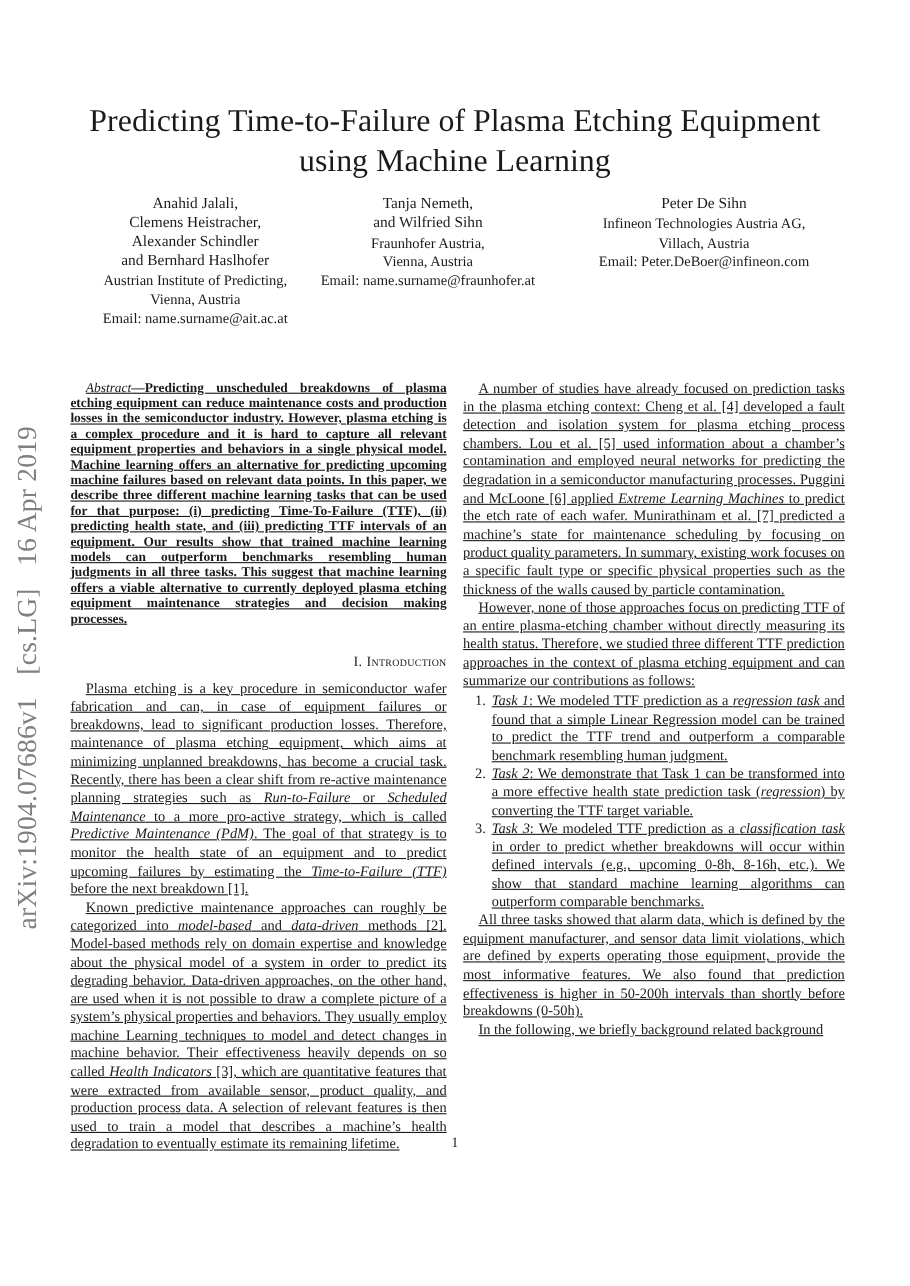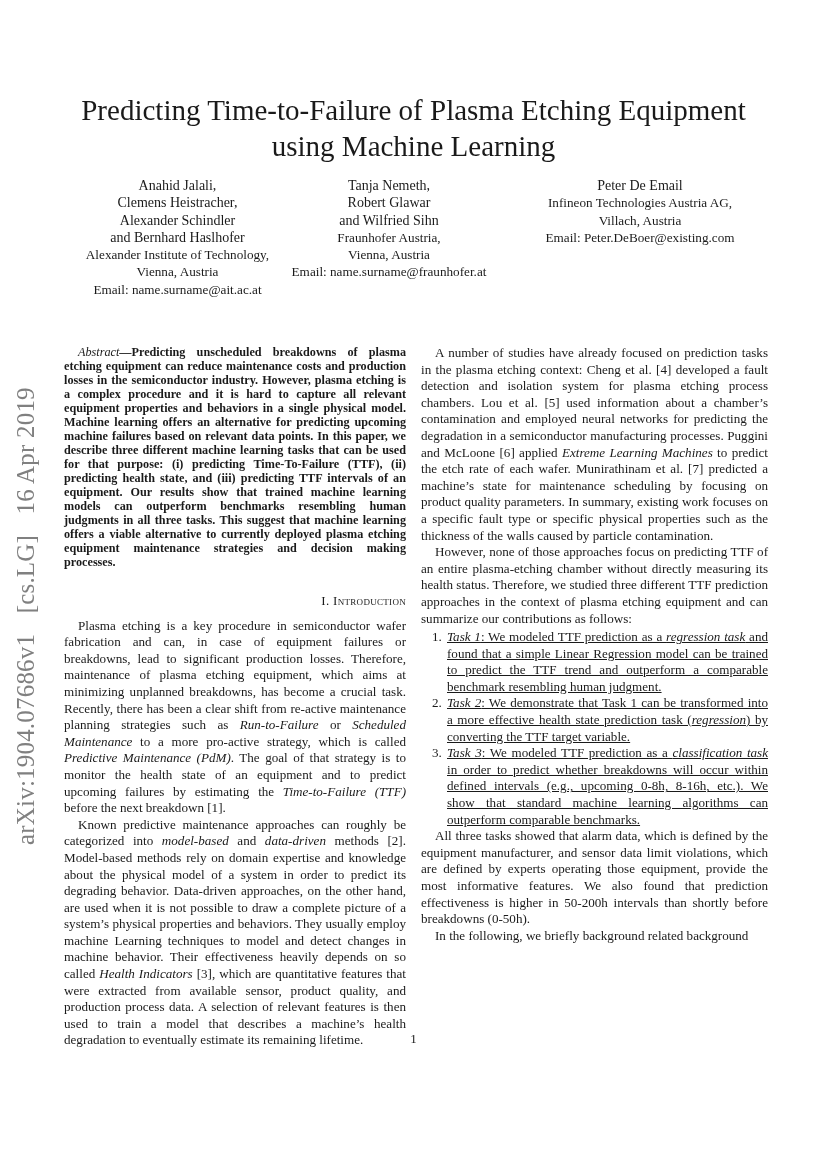--- a/index.html
+++ b/index.html
@@ -31,21 +31,21 @@
     width: 520px;
   }
   .arxiv span { margin-right: 14px; }
 
   .col {
     position: absolute; top: 345px; width: 342px;
     font-size: 13.1px; line-height: 16.6px; text-align: justify;
   }
   .col-left { left: 64px; }
   .col-right { left: 421px; width: 347px; }
-  p { margin: 0; }
+  p { margin: 0; text-decoration: underline; }
   .indent { text-indent: 14px; }
   .abstract { font-weight: bold; font-size: 12.2px; line-height: 14px; }
   .abstract .label { font-style: italic; font-weight: normal; }
   .section-heading {
     text-align: right; font-size: 13px; margin: 24px 0 8px 0; font-variant: small-caps;
     letter-spacing: 0.3px;
   }
   em { font-style: italic; }
   ol { margin: 2px 0 0 0; padding-left: 24px; }
   ol li { padding-left: 2px; text-decoration: underline; }
@@ -58,37 +58,36 @@
 <body>
 
 <h1 class="title">Predicting Time-to-Failure of Plasma Etching Equipment using Machine Learning</h1>
 
 <div class="authors">
   <div class="author-block ab1">
     <div class="name">Anahid Jalali,</div>
     <div class="name">Clemens Heistracher,</div>
     <div class="name">Alexander Schindler</div>
     <div class="name">and Bernhard Haslhofer</div>
-    <div>Alexander Institute of Technology,</div>
+    <div>Austrian Institute of Predicting,</div>
     <div>Vienna, Austria</div>
     <div>Email: name.surname@ait.ac.at</div>
   </div>
   <div class="author-block ab2">
     <div class="name">Tanja Nemeth,</div>
-    <div class="name">Robert Glawar</div>
     <div class="name">and Wilfried Sihn</div>
     <div>Fraunhofer Austria,</div>
     <div>Vienna, Austria</div>
     <div>Email: name.surname@fraunhofer.at</div>
   </div>
   <div class="author-block ab3">
-    <div class="name">Peter De Email</div>
+    <div class="name">Peter De Sihn</div>
     <div>Infineon Technologies Austria AG,</div>
     <div>Villach, Austria</div>
-    <div>Email: Peter.DeBoer@existing.com</div>
+    <div>Email: Peter.DeBoer@infineon.com</div>
   </div>
 </div>
 
 <div class="arxiv">
   <span>arXiv:1904.07686v1</span>
   <span>[cs.LG]</span>
   <span>16 Apr 2019</span>
 </div>
 
 <div class="col col-left">

